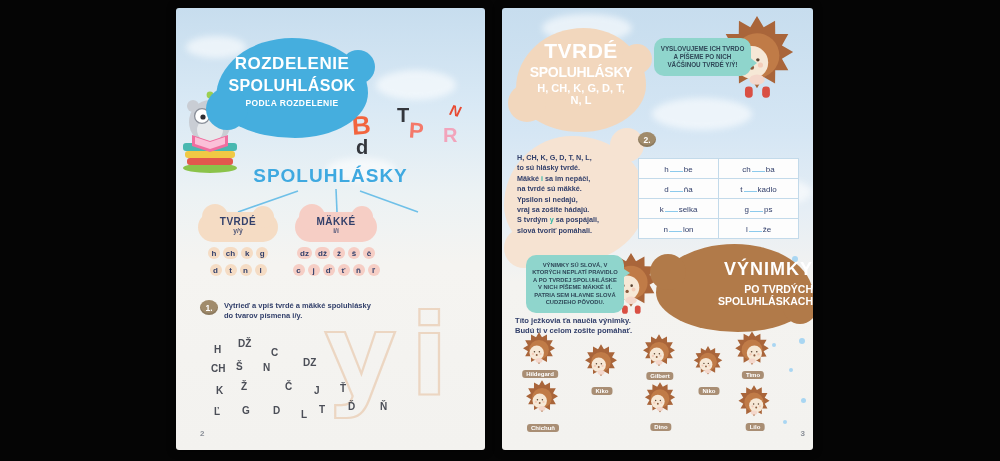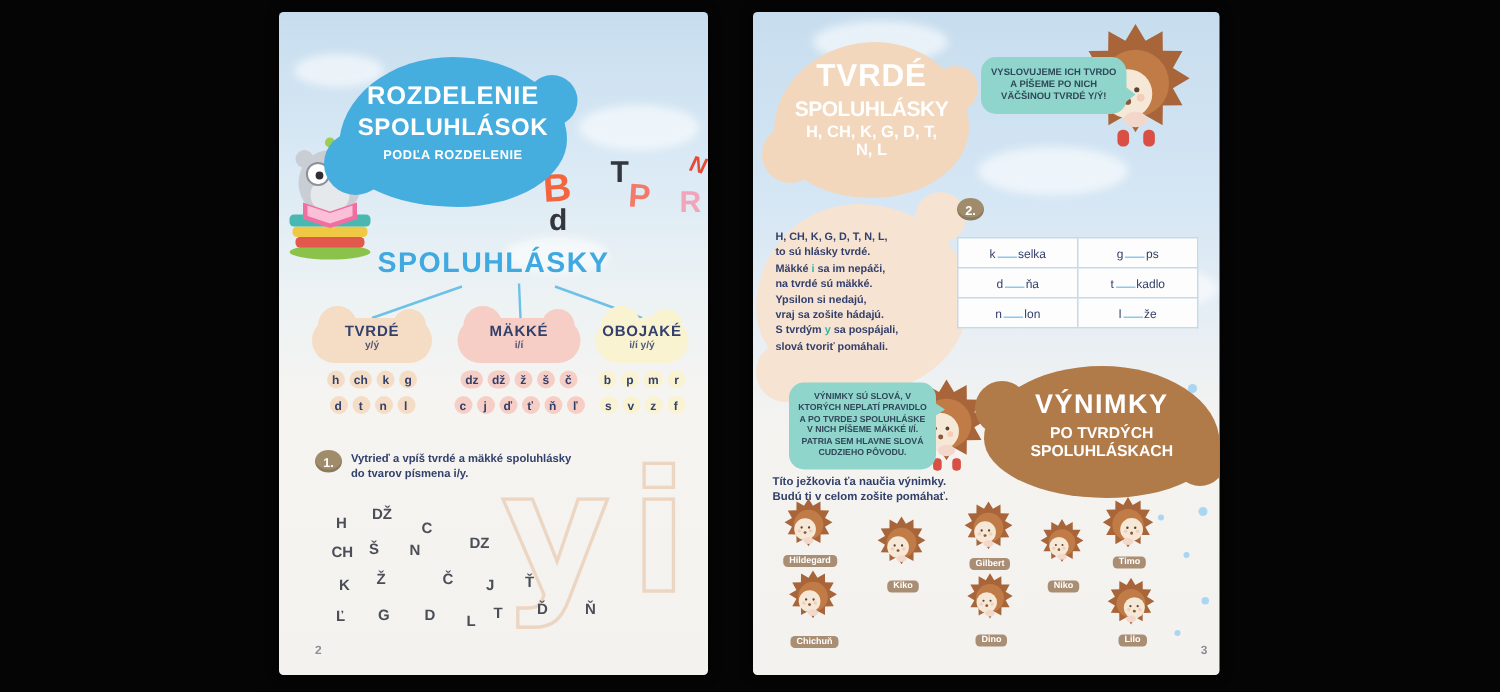--- a/index.html
+++ b/index.html
@@ -2,21 +2,21 @@
 <html><head>
 <meta charset="utf-8">
 <style>
   * { margin:0; padding:0; box-sizing:border-box; }
   html,body { width:1000px; height:461px; }
   body { background:#000; font-family:"Liberation Sans", sans-serif; position:relative; overflow:hidden; }
   #stage { position:absolute; inset:0; background:#050505; }
 
   .page { position:absolute; top:8px; height:442px; border-radius:3px; overflow:hidden;
           box-shadow:0 0 8px rgba(0,0,0,.7); }
-  #page-left  { left:186px; width:286px;
+  #page-left  { left:176px; width:309px;
     background:linear-gradient(180deg,#c7ddee 0%,#d9e9f5 22%,#ecf2f4 42%,#f5f4f1 58%,#f3f2ef 100%); }
   #page-right { left:502px; width:311px;
     background:linear-gradient(180deg,#c7ddee 0%,#d5e6f4 28%,#e6eef5 46%,#f4f3f0 62%,#f3f2ef 100%); }
 
   .skycloud { position:absolute; background:#fff; opacity:.6; border-radius:50%; filter:blur(3px); }
 
   
   .cloud-blue { position:absolute; left:40px; top:30px; width:152px; height:100px; background:#45aede;
     border-radius:50% 50% 48% 52%/60% 55% 45% 40%; text-align:center; color:#fff; z-index:3; }
   .cloud-blue::before { content:""; position:absolute; left:-10px; bottom:8px; width:42px; height:42px;
@@ -107,21 +107,21 @@
   .ex2 { left:136px; top:124px; width:170px; }
 
   .wtable { position:absolute; left:136px; top:150px; border-collapse:collapse; background:#fdfdfd; z-index:2; }
   .wtable td { border:1px solid #c3daea; width:80px; height:20px; text-align:center;
     font-size:8px; color:#33406b; }
   .blank { display:inline-block; width:13px; height:9px; border-bottom:1.5px solid #8ccaec; margin:0 1px; }
 
   .hog-exc { position:absolute; left:97px; top:231px; z-index:2; }
 
   .cloud-brown { position:absolute; left:154px; top:236px; width:157px; height:88px; background:#b17a49;
-    border-radius:50% 50% 48% 52%/55% 58% 42% 45%; text-align:center; color:#fff; z-index:3; }
+    border-radius:50% 50% 48% 52%/55% 58% 42% 45%; text-align:right; color:#fff; z-index:3; }
   .cloud-brown::before { content:""; position:absolute; left:-6px; top:10px; width:36px; height:36px;
     background:#b17a49; border-radius:50%; z-index:-1; }
   .cloud-brown::after { content:""; position:absolute; right:-4px; bottom:8px; width:34px; height:34px;
     background:#b17a49; border-radius:50%; z-index:-1; }
   .cbr1 { padding-top:15px; font-size:18px; font-weight:bold; letter-spacing:1px; }
   .cbr2 { font-size:10.5px; font-weight:bold; margin-top:3px; }
   .cbr3 { font-size:10.5px; font-weight:bold; }
 
   .intro { position:absolute; left:13px; top:308px; font-size:7.6px; font-weight:bold;
     color:#33406b; line-height:10px; z-index:2; }
@@ -235,38 +235,20 @@
       <div class="chiprow">
         <span class="chip">c</span>
         <span class="chip">j</span>
         <span class="chip">ď</span>
         <span class="chip">ť</span>
         <span class="chip">ň</span>
         <span class="chip">ľ</span>
       </div>
     </div>
 
-    <div class="group g2">
-      <div class="gcloud">
-        <div class="gname">OBOJAKÉ</div>
-        <div class="gsub">i/í y/ý</div>
-      </div>
-      <div class="chiprow">
-        <span class="chip">b</span>
-        <span class="chip">p</span>
-        <span class="chip">m</span>
-        <span class="chip">r</span>
-      </div>
-      <div class="chiprow">
-        <span class="chip">s</span>
-        <span class="chip">v</span>
-        <span class="chip">z</span>
-        <span class="chip">f</span>
-      </div>
-    </div>
 
     <div class="exercise ex1">
       <div class="badge">1.</div>
       <div class="extext">
         <div>Vytrieď a vpíš tvrdé a mäkké spoluhlásky</div>
         <div>do tvarov písmena i/y.</div>
       </div>
     </div>
 
     <span class="exl" style="left:38px;top:336px">H</span>
@@ -327,27 +309,31 @@
       <div class="poemline"><span>S tvrdým </span><span class="hl">y</span><span> sa pospájali,</span></div>
       <div class="poemline">slová tvoriť pomáhali.</div>
     </div>
 
     <div class="exercise ex2">
       <div class="badge">2.</div>
     </div>
 
     <table class="wtable">
       <tbody>
-      <tr>
-        <td><span>k</span><span class="blank"></span><span>selka</span></td>
-        <td><span>g</span><span class="blank"></span><span>ps</span></td>
+          <tr>
+        <td><span>h</span><span class="blank"></span><span>be</span></td>
+        <td><span>ch</span><span class="blank"></span><span>ba</span></td>
       </tr>
       <tr>
         <td><span>d</span><span class="blank"></span><span>ňa</span></td>
         <td><span>t</span><span class="blank"></span><span>kadlo</span></td>
+      </tr>
+      <tr>
+        <td><span>k</span><span class="blank"></span><span>selka</span></td>
+        <td><span>g</span><span class="blank"></span><span>ps</span></td>
       </tr>
       <tr>
         <td><span>n</span><span class="blank"></span><span>lon</span></td>
         <td><span>l</span><span class="blank"></span><span>že</span></td>
       </tr>
     </tbody>
       </table>
 
     <div class="bubble bubble2">VÝNIMKY SÚ SLOVÁ, V KTORÝCH NEPLATÍ PRAVIDLO A PO TVRDEJ SPOLUHLÁSKE V NICH PÍŠEME MÄKKÉ I/Í. PATRIA SEM HLAVNE SLOVÁ CUDZIEHO PÔVODU.</div>
 

